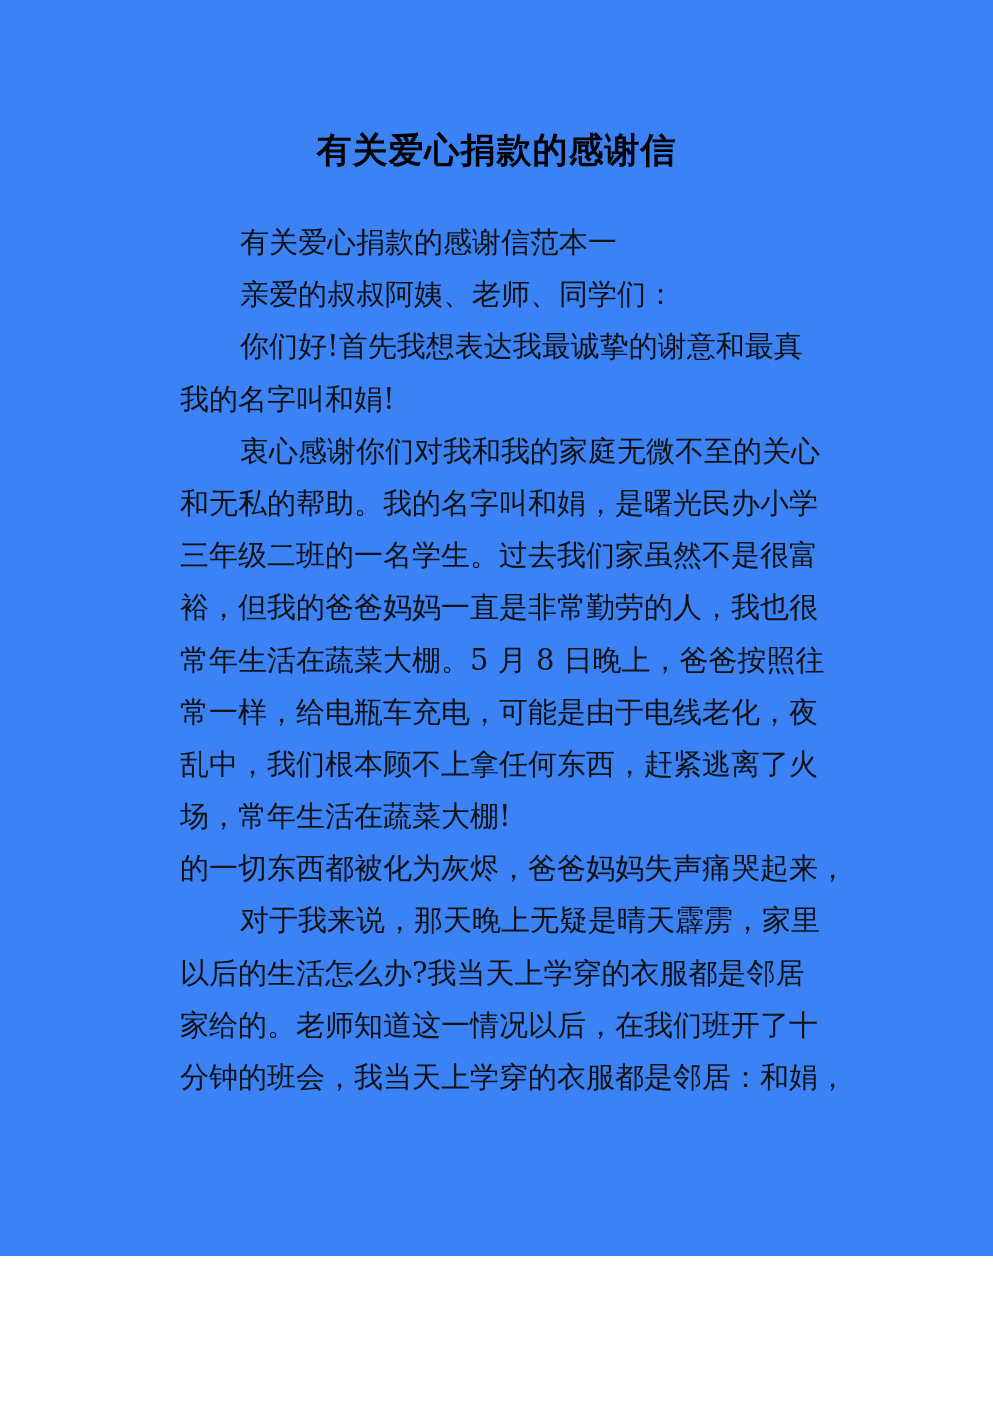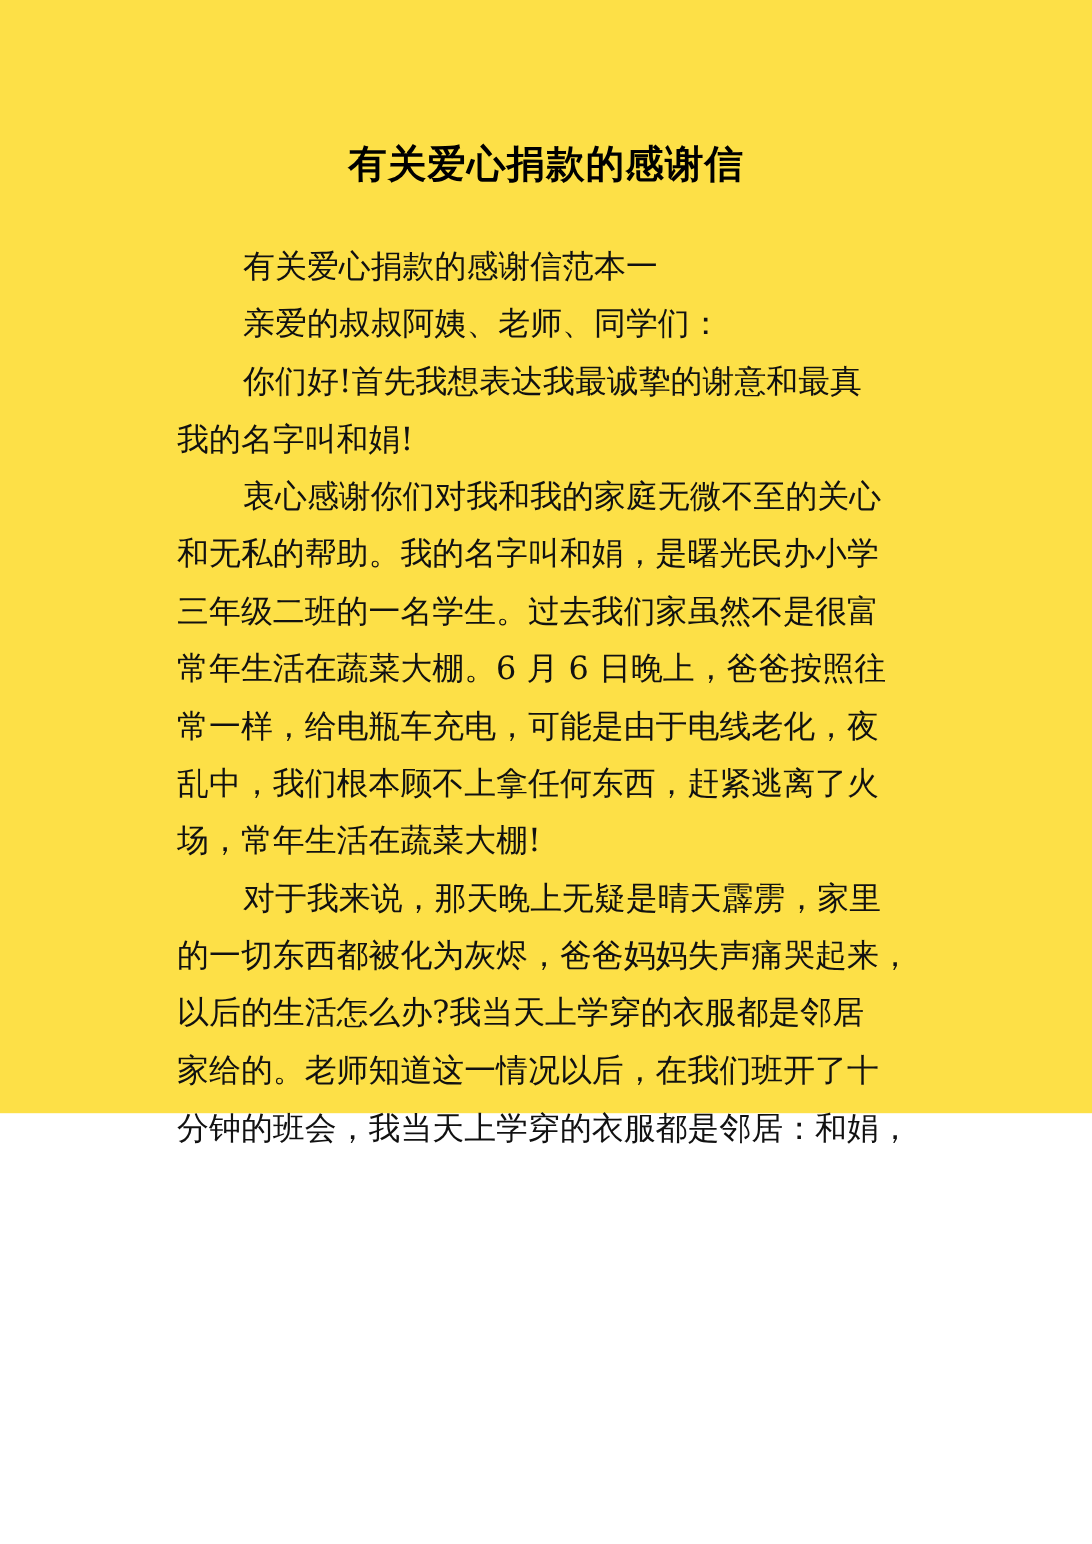--- a/index.html
+++ b/index.html
@@ -1,46 +1,47 @@
 <!DOCTYPE html>
 <html><head>
 <meta charset="utf-8">
 <style>
   html, body { margin: 0; padding: 0; background: #ffffff; }
   body { width: 993px; height: 1404px; position: relative; overflow: hidden; }
-  .page { position: absolute; left: 0; top: 0; width: 993px; height: 1012px; background: #fde047; }
+  .page { position: absolute; left: 0; top: 0; width: 993px; height: 1256px; background: #3b82f6; }
   .title {
     position: absolute; left: 0; top: 124px; width: 993px; text-align: center;
     font-family: "DejaVu Sans", sans-serif; font-weight: bold; font-size: 35px;
     color: #000; letter-spacing: 1px; line-height: 52px; margin: 0;
   }
   .body {
-    position: absolute; left: 161px; top: 216px; width: 672px;
+    position: absolute; left: 180px; top: 216px; width: 672px;
     font-family: "DejaVu Serif", serif; font-size: 29px; line-height: 52.2px;
     color: #111;
   }
   .line { white-space: nowrap; height: 52.2px; }
   .indent { padding-left: 60px; }
 </style>
 </head>
 <body>
 
 <div class="page">
   <h1 class="title">有关爱心捐款的感谢信</h1>
   <div class="body">
     <div class="line indent">有关爱心捐款的感谢信范本一</div>
     <div class="line indent">亲爱的叔叔阿姨、老师、同学们：</div>
     <div class="line indent">你们好!首先我想表达我最诚挚的谢意和最真</div>
     <div class="line">我的名字叫和娟!</div>
     <div class="line indent">衷心感谢你们对我和我的家庭无微不至的关心</div>
     <div class="line">和无私的帮助。我的名字叫和娟，是曙光民办小学</div>
     <div class="line">三年级二班的一名学生。过去我们家虽然不是很富</div>
-    <div class="line">常年生活在蔬菜大棚。6 月 6 日晚上，爸爸按照往</div>
+    <div class="line">裕，但我的爸爸妈妈一直是非常勤劳的人，我也很</div>
+    <div class="line">常年生活在蔬菜大棚。5 月 8 日晚上，爸爸按照往</div>
     <div class="line">常一样，给电瓶车充电，可能是由于电线老化，夜</div>
     <div class="line">乱中，我们根本顾不上拿任何东西，赶紧逃离了火</div>
     <div class="line">场，常年生活在蔬菜大棚!</div>
+    <div class="line">的一切东西都被化为灰烬，爸爸妈妈失声痛哭起来，</div>
     <div class="line indent">对于我来说，那天晚上无疑是晴天霹雳，家里</div>
-    <div class="line">的一切东西都被化为灰烬，爸爸妈妈失声痛哭起来，</div>
     <div class="line">以后的生活怎么办?我当天上学穿的衣服都是邻居</div>
     <div class="line">家给的。老师知道这一情况以后，在我们班开了十</div>
     <div class="line">分钟的班会，我当天上学穿的衣服都是邻居：和娟，</div>
   </div>
 </div>
 
 </body></html>

